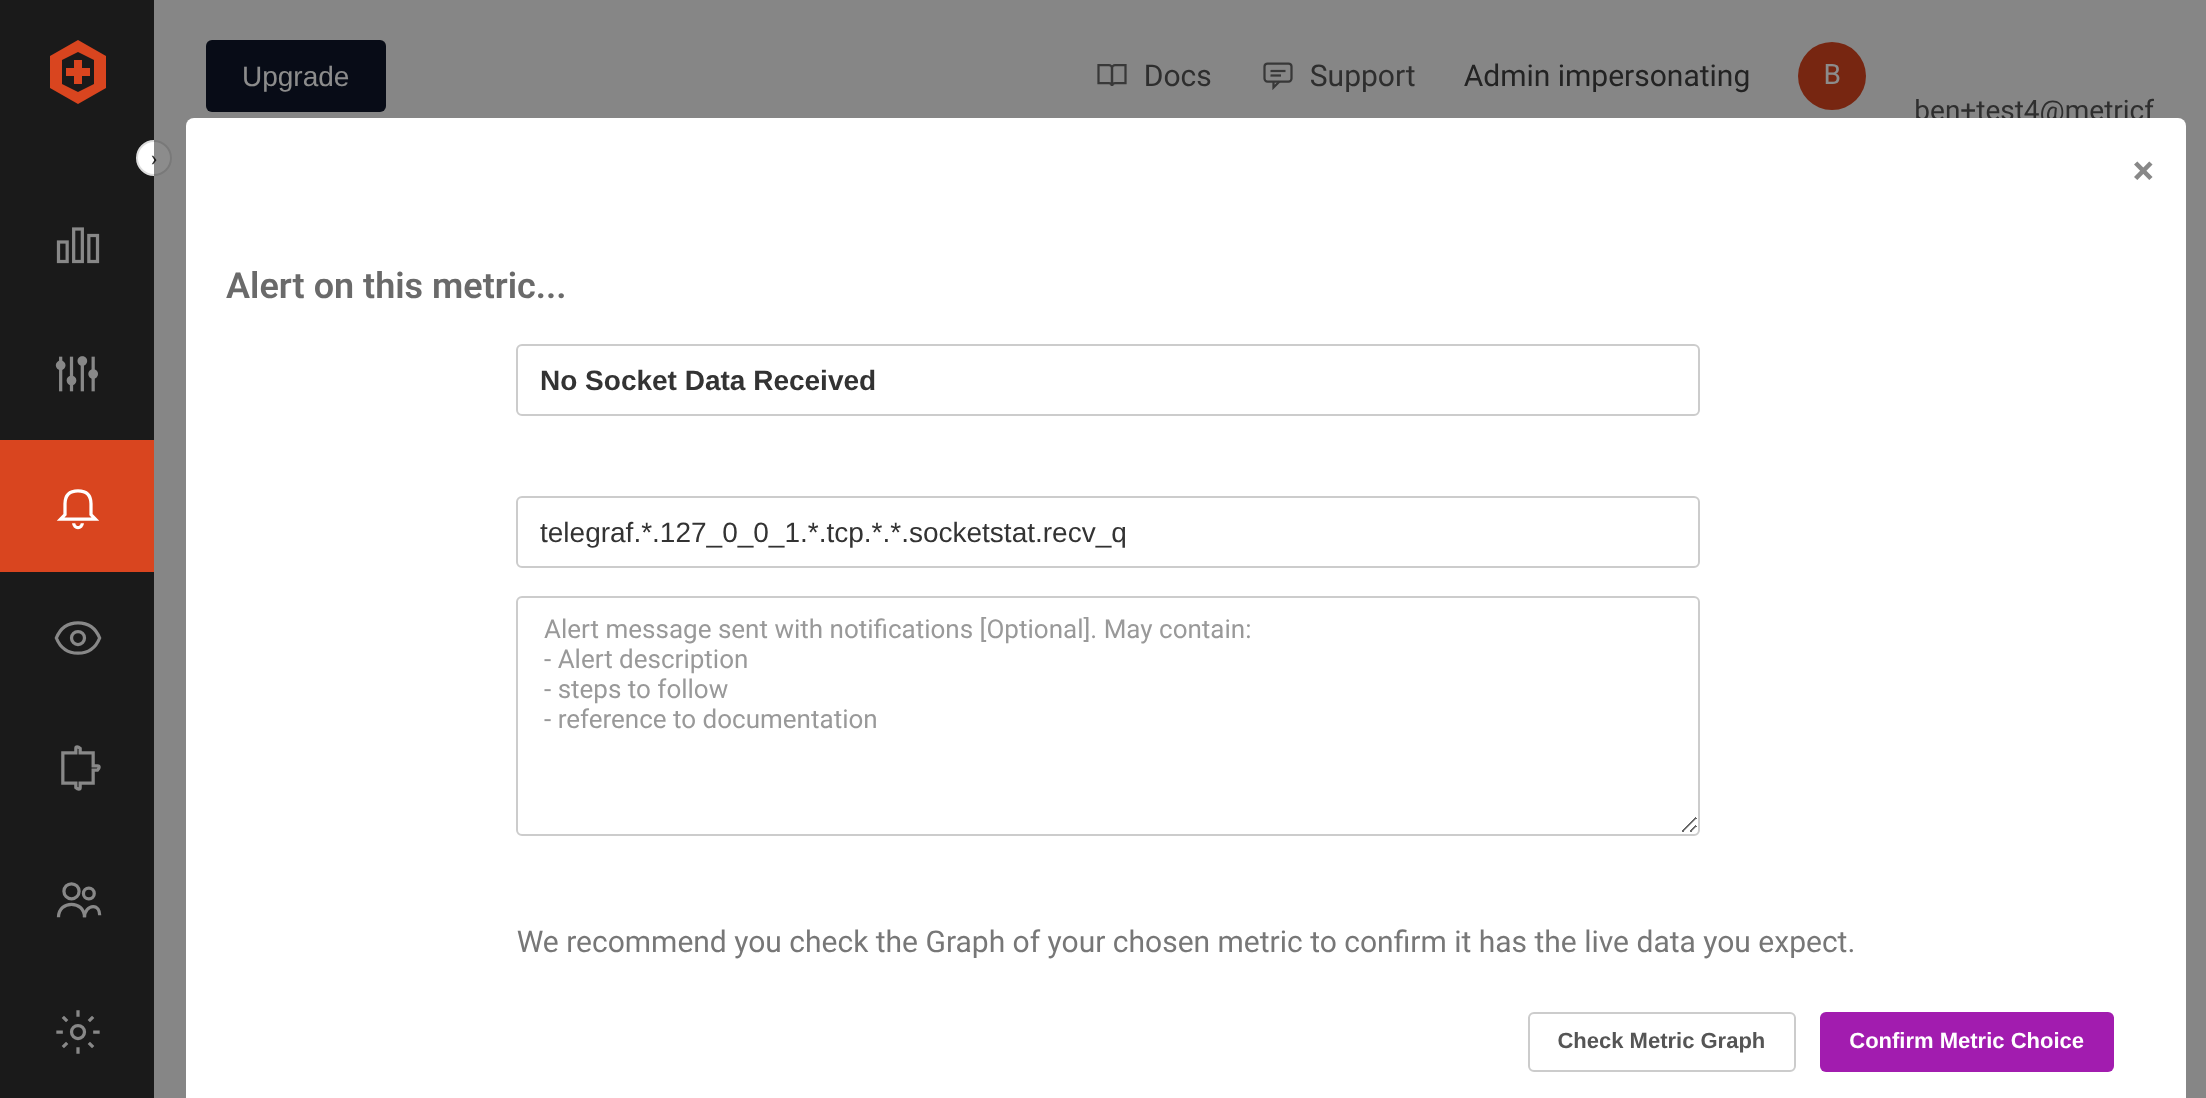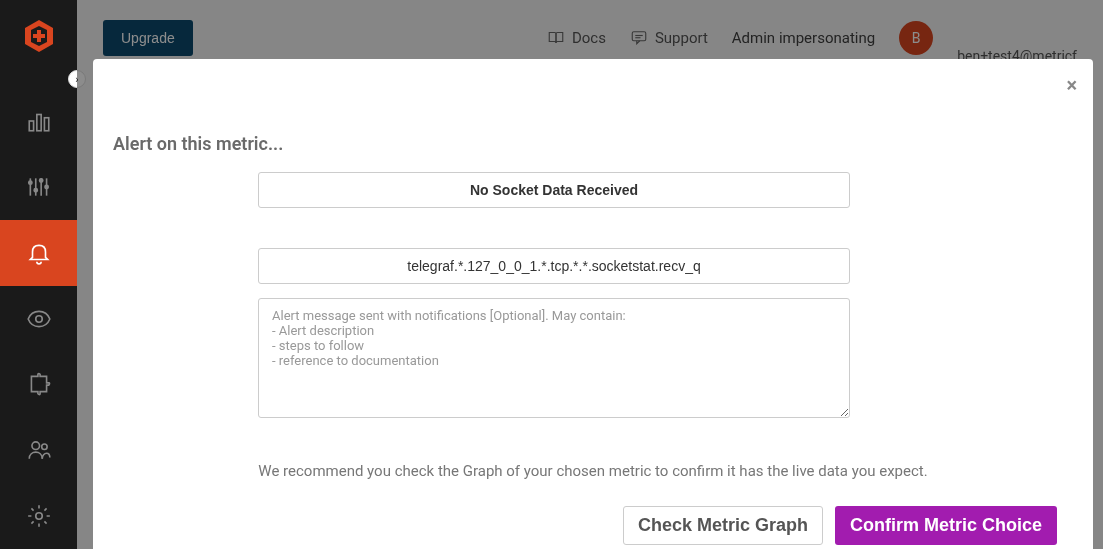--- a/index.html
+++ b/index.html
@@ -72,21 +72,21 @@
       left: 77px;
       top: 0;
       right: 0;
       height: 76px;
       display: flex;
       align-items: center;
       padding: 0 26px;
       z-index: 1;
     }
     .upgrade-btn {
-      background: #0c4a6e;
+      background: #0f172a;
       color: #fff;
       border: none;
       padding: 10px 18px;
       border-radius: 3px;
       font-size: 14px;
       cursor: pointer;
     }
     .header-right {
       margin-left: auto;
       display: flex;
@@ -186,28 +186,27 @@
       margin-bottom: 18px;
       margin-left: -70px;
       margin-top: 48px;
     }
     .form-input {
       width: 100%;
       max-width: 592px;
       height: 36px;
       border: 1px solid #ccc;
       border-radius: 3px;
-      padding: 0 21px;
+      padding: 0 11px;
       font-size: 14px;
       color: #333;
       margin-bottom: 14px;
       font-weight: 600;
       display: block;
       margin-left: 75px;
-      text-align: center;
     }
     .form-input.metric-path {
       font-weight: normal;
       margin-top: 40px;
     }
     .form-textarea {
       width: 100%;
       max-width: 592px;
       height: 120px;
       border: 1px solid #ccc;
@@ -232,21 +231,21 @@
     }
     .modal-footer {
       display: flex;
       justify-content: flex-end;
       gap: 12px;
       padding: 26px 36px 0 36px;
     }
     .btn {
       border-radius: 3px;
       padding: 8px 14px;
-      font-size: 18px;
+      font-size: 11px;
       cursor: pointer;
       border: 1px solid transparent;
     }
     .btn-secondary {
       background: #fff;
       border: 1px solid #ccc;
       color: #555;
       font-weight: 600;
     }
     .btn-primary {

